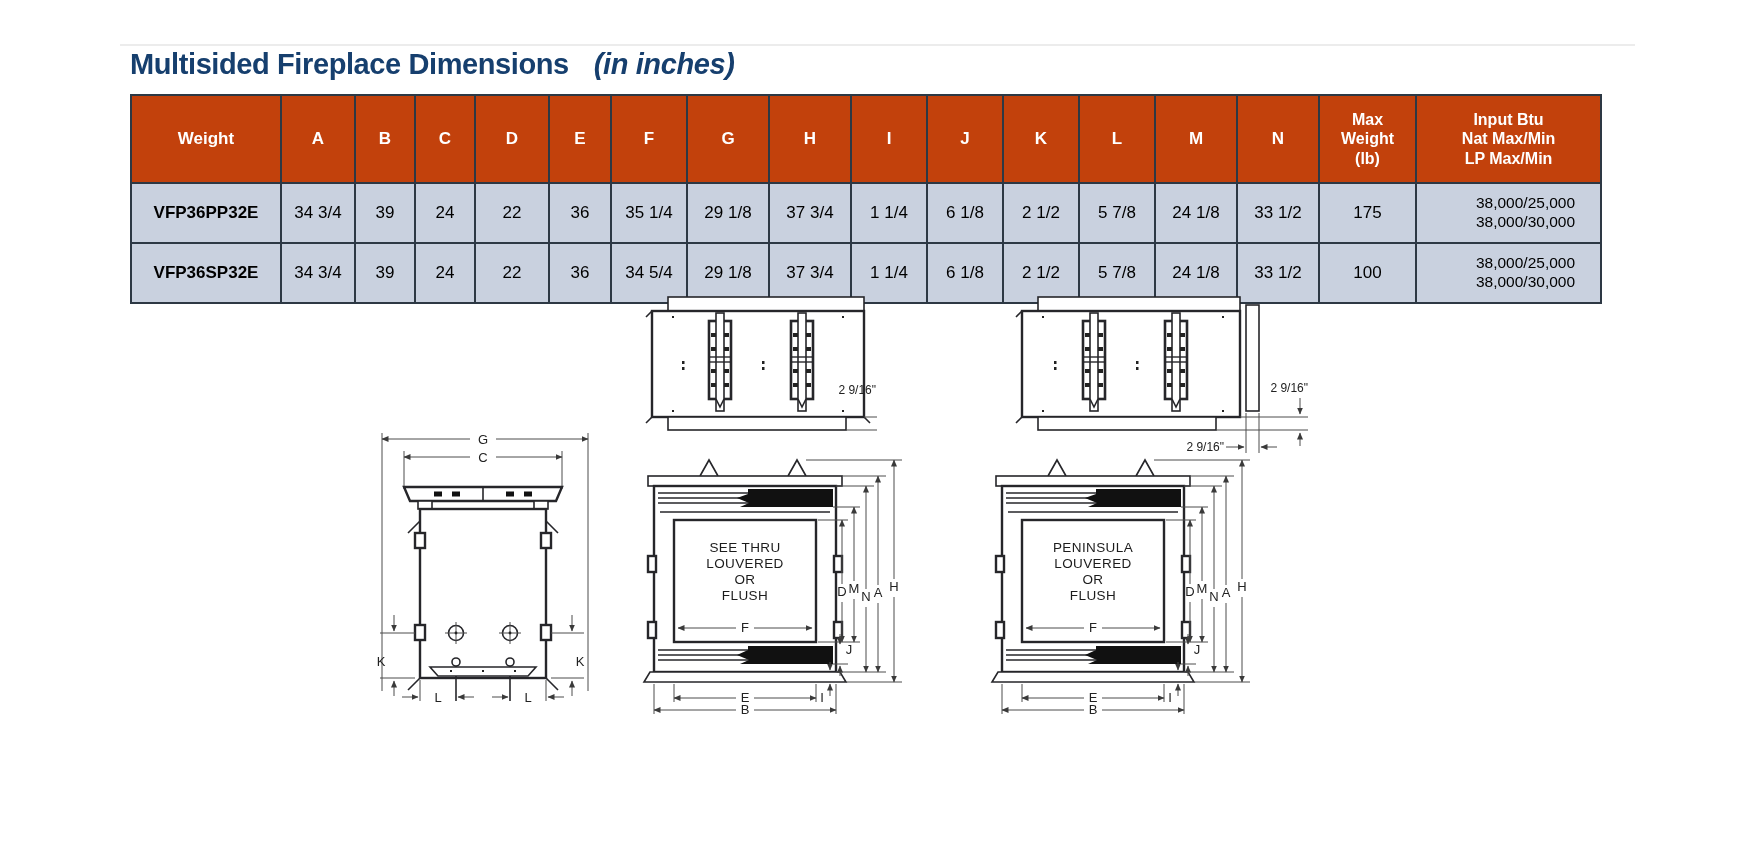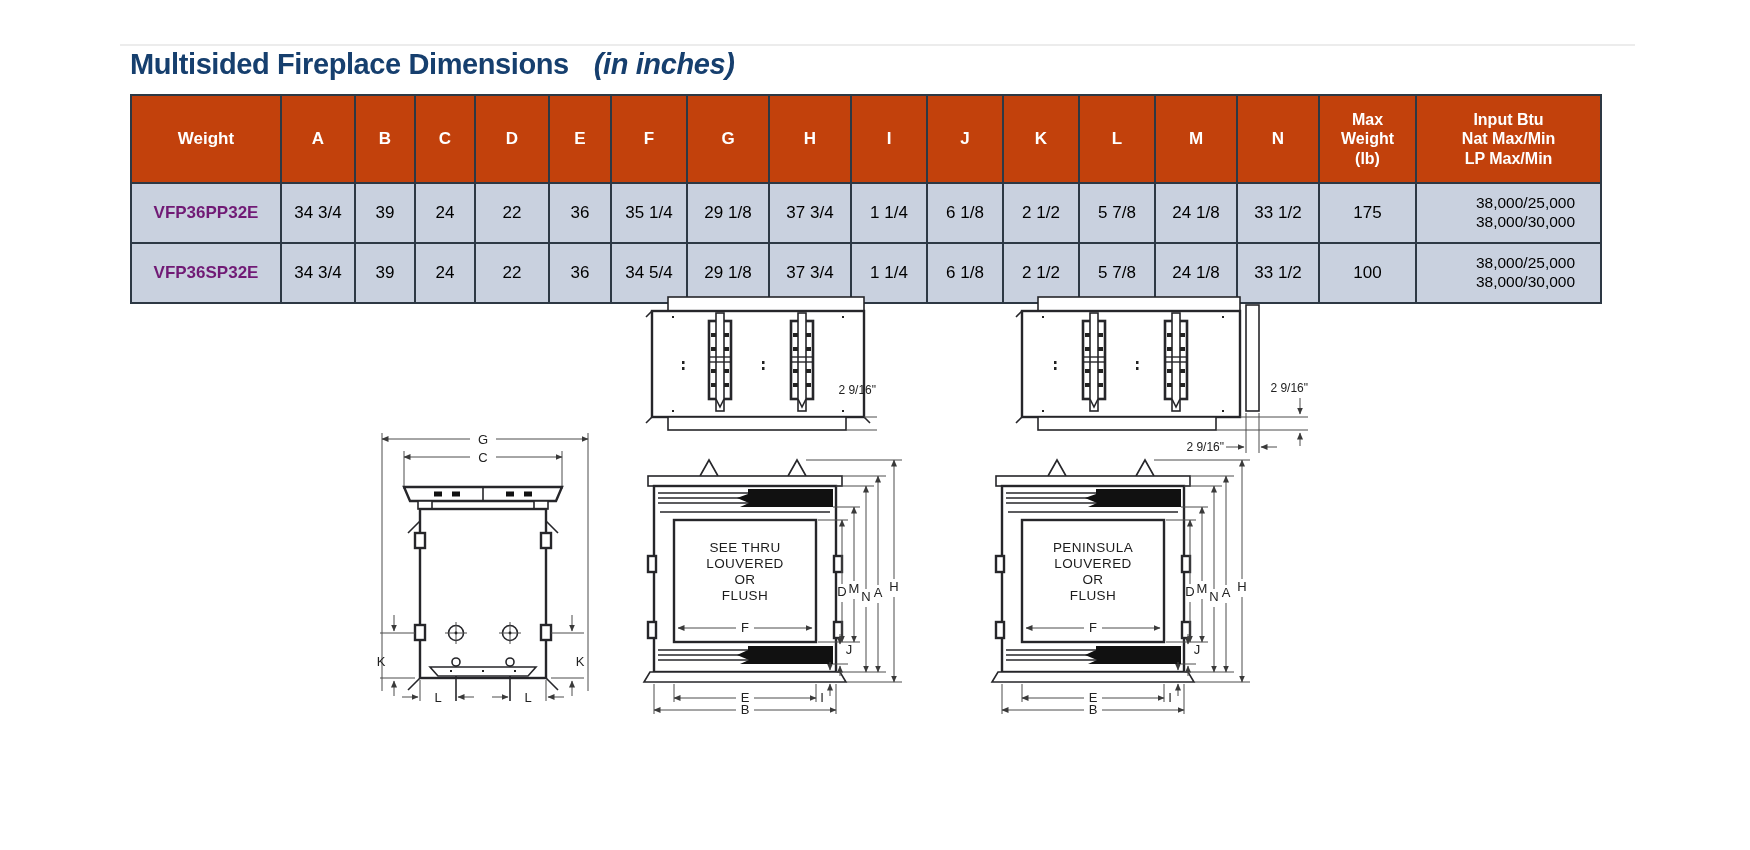--- a/index.html
+++ b/index.html
@@ -9,21 +9,21 @@
   .title{position:absolute;left:130px;top:48px;font-size:29px;font-weight:bold;
          color:#163f6e;letter-spacing:-0.4px;white-space:nowrap;}
   .title .suffix{font-weight:700;font-style:italic;margin-left:25px;}
   .tblwrap{position:absolute;left:130px;top:94px;width:1470px;}
   table{border-collapse:collapse;table-layout:fixed;width:1470px;}
   th,td{border:2px solid #2d3844;text-align:center;vertical-align:middle;
         white-space:pre-line;line-height:1.22;padding:2px;}
   th{background:#c2410c;color:#fff;font-weight:bold;font-size:17px;}
   th.small{font-size:16px;}
   td{background:#c9d1df;color:#000000;font-size:17px;}
-  td.model{font-weight:bold;color:#701a75;margin-top:8px;}
+  td.model{font-weight:bold;color:#000000;margin-top:8px;}
   td.btu{font-size:15.5px;padding-left:36px;}
   tr.hd{height:88px;} tr.r{height:60px;}
   .diag{position:absolute;}
   .ln{stroke:#26262a;stroke-width:1.6;}
   .ln2{stroke:#26262a;stroke-width:2.4;}
   .dim{stroke:#4d4d4d;stroke-width:1;fill:none;}
   .dl{font:13px "Liberation Sans", sans-serif;fill:#222;text-anchor:middle;}
   .dt{font:12px "Liberation Sans", sans-serif;fill:#222;}
   .cap{font:13.5px "Liberation Sans", sans-serif;fill:#1c1c1c;text-anchor:middle;letter-spacing:.4px;}
 </style>

